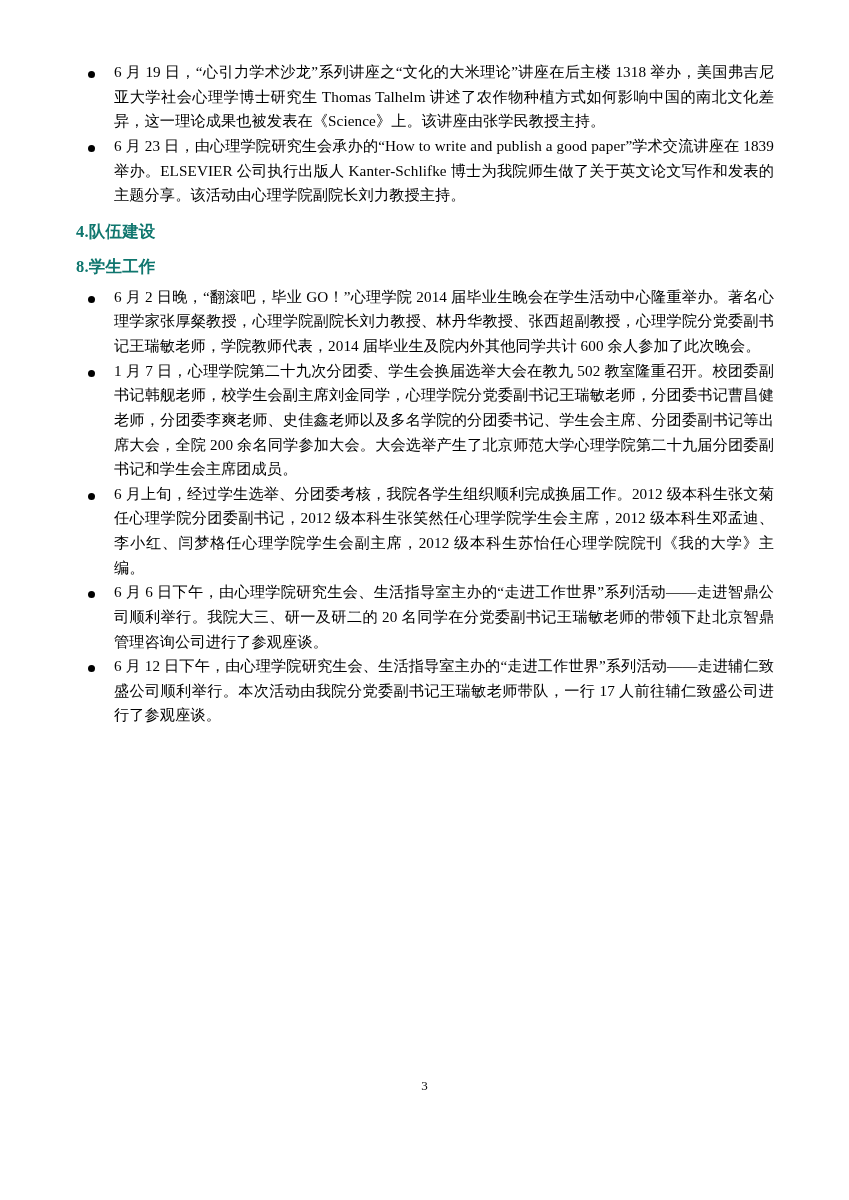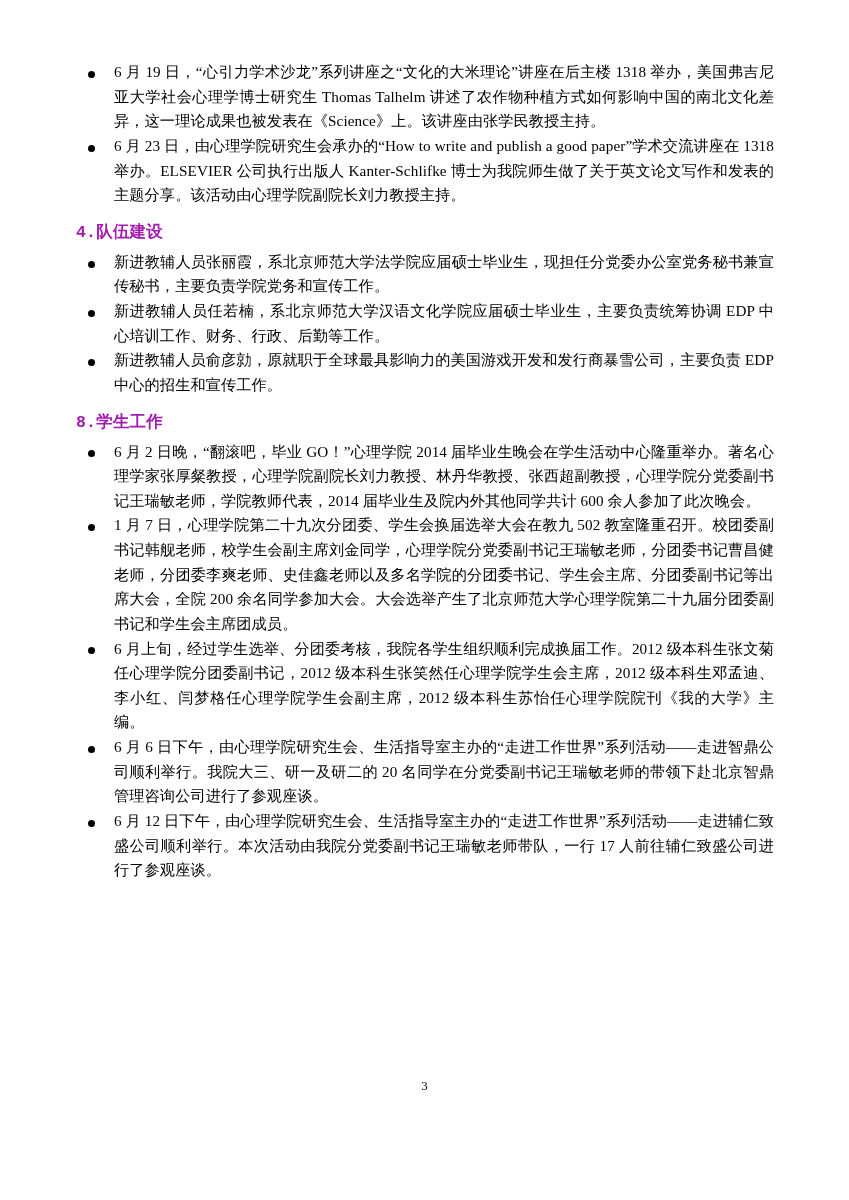--- a/index.html
+++ b/index.html
@@ -43,22 +43,22 @@
     content: "";
     position: absolute;
     left: 14px;
     top: 0.72em;
     width: 7px;
     height: 7px;
     border-radius: 50%;
     background: #000;
   }
   .section-heading {
-    color: #a21caf;
-    font-family: Liberation Mono, monospace;
+    color: #0f766e;
+    font-family: Liberation Serif, serif;
     font-weight: bold;
     font-size: 16.5px;
     margin: 13px 0 7px 0;
     padding-left: 2px;
     letter-spacing: 0.2px;
   }
   .block {
     margin-bottom: 2px;
   }
   .page-number {
@@ -77,33 +77,26 @@
 </style>
 </head>
 <body>
 
 <div class="page">
   <div class="content">
 
     <div class="block">
       <ul class="bullets">
         <li>6 月 19 日，“心引力学术沙龙”系列讲座之“文化的大米理论”讲座在后主楼 1318 举办，美国弗吉尼亚大学社会心理学博士研究生 Thomas Talhelm 讲述了农作物种植方式如何影响中国的南北文化差异，这一理论成果也被发表在《Science》上。该讲座由张学民教授主持。</li>
-        <li>6 月 23 日，由心理学院研究生会承办的“How to write and publish a good paper”学术交流讲座在 1318 举办。ELSEVIER 公司执行出版人 Kanter-Schlifke 博士为我院师生做了关于英文论文写作和发表的主题分享。该活动由心理学院副院长刘力教授主持。</li>
+        <li>6 月 23 日，由心理学院研究生会承办的“How to write and publish a good paper”学术交流讲座在 1839 举办。ELSEVIER 公司执行出版人 Kanter-Schlifke 博士为我院师生做了关于英文论文写作和发表的主题分享。该活动由心理学院副院长刘力教授主持。</li>
       </ul>
     </div>
 
     <div class="section-heading">4.队伍建设</div>
 
-    <div class="block">
-      <ul class="bullets">
-        <li>新进教辅人员张丽霞，系北京师范大学法学院应届硕士毕业生，现担任分党委办公室党务秘书兼宣传秘书，主要负责学院党务和宣传工作。</li>
-        <li>新进教辅人员任若楠，系北京师范大学汉语文化学院应届硕士毕业生，主要负责统筹协调 EDP 中心培训工作、财务、行政、后勤等工作。</li>
-        <li>新进教辅人员俞彦勍，原就职于全球最具影响力的美国游戏开发和发行商暴雪公司，主要负责 EDP 中心的招生和宣传工作。</li>
-      </ul>
-    </div>
 
     <div class="section-heading">8.学生工作</div>
 
     <div class="block">
       <ul class="bullets">
         <li>6 月 2 日晚，“翻滚吧，毕业 GO！”心理学院 2014 届毕业生晚会在学生活动中心隆重举办。著名心理学家张厚粲教授，心理学院副院长刘力教授、林丹华教授、张西超副教授，心理学院分党委副书记王瑞敏老师，学院教师代表，2014 届毕业生及院内外其他同学共计 600 余人参加了此次晚会。</li>
         <li>1 月 7 日，心理学院第二十九次分团委、学生会换届选举大会在教九 502 教室隆重召开。校团委副书记韩舰老师，校学生会副主席刘金同学，心理学院分党委副书记王瑞敏老师，分团委书记曹昌健老师，分团委李爽老师、史佳鑫老师以及多名学院的分团委书记、学生会主席、分团委副书记等出席大会，全院 200 余名同学参加大会。大会选举产生了北京师范大学心理学院第二十九届分团委副书记和学生会主席团成员。</li>
         <li>6 月上旬，经过学生选举、分团委考核，我院各学生组织顺利完成换届工作。2012 级本科生张文菊任心理学院分团委副书记，2012 级本科生张笑然任心理学院学生会主席，2012 级本科生邓孟迪、李小红、闫梦格任心理学院学生会副主席，2012 级本科生苏怡任心理学院院刊《我的大学》主编。</li>
         <li>6 月 6 日下午，由心理学院研究生会、生活指导室主办的“走进工作世界”系列活动——走进智鼎公司顺利举行。我院大三、研一及研二的 20 名同学在分党委副书记王瑞敏老师的带领下赴北京智鼎管理咨询公司进行了参观座谈。</li>
         <li>6 月 12 日下午，由心理学院研究生会、生活指导室主办的“走进工作世界”系列活动——走进辅仁致盛公司顺利举行。本次活动由我院分党委副书记王瑞敏老师带队，一行 17 人前往辅仁致盛公司进行了参观座谈。</li>

